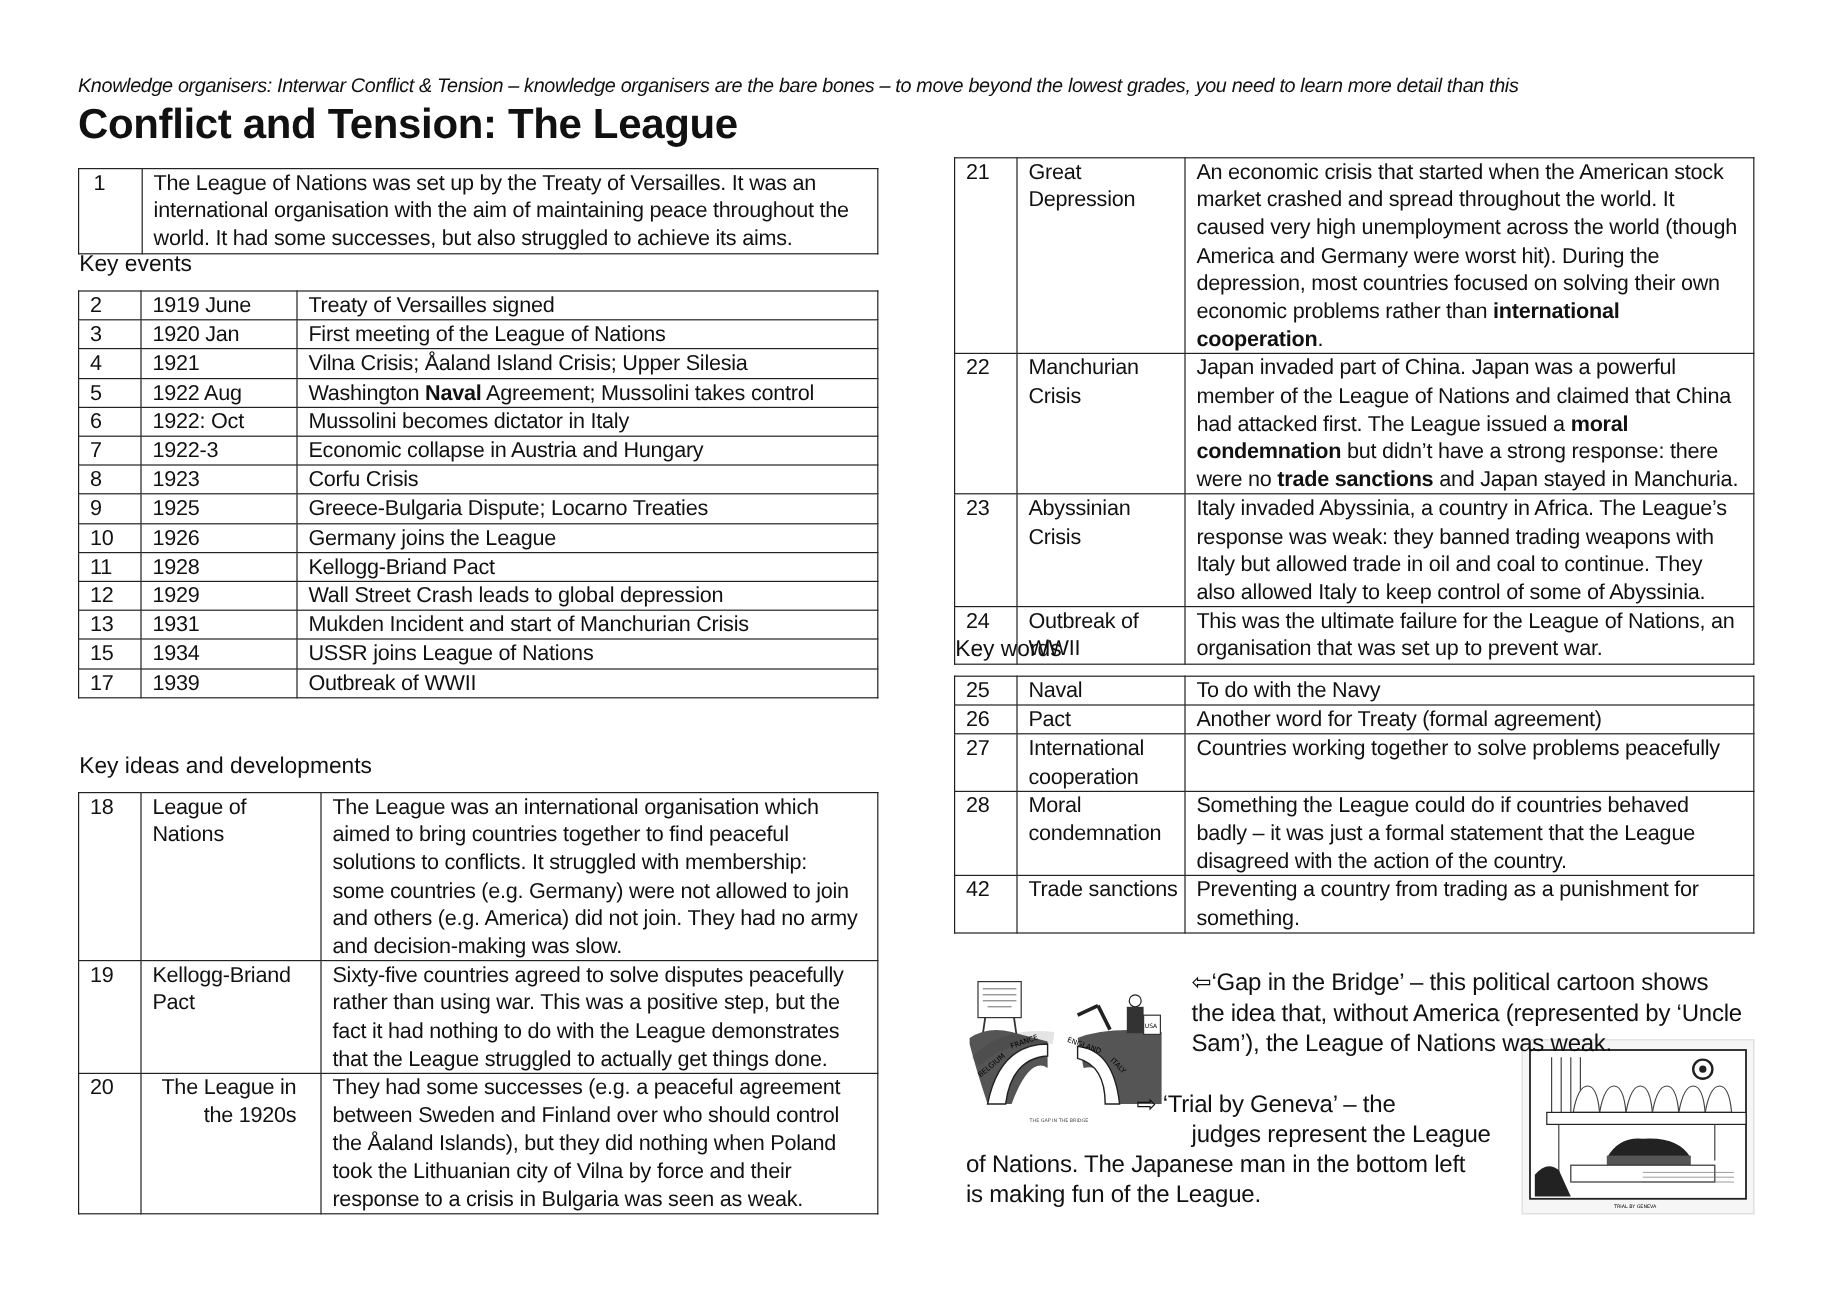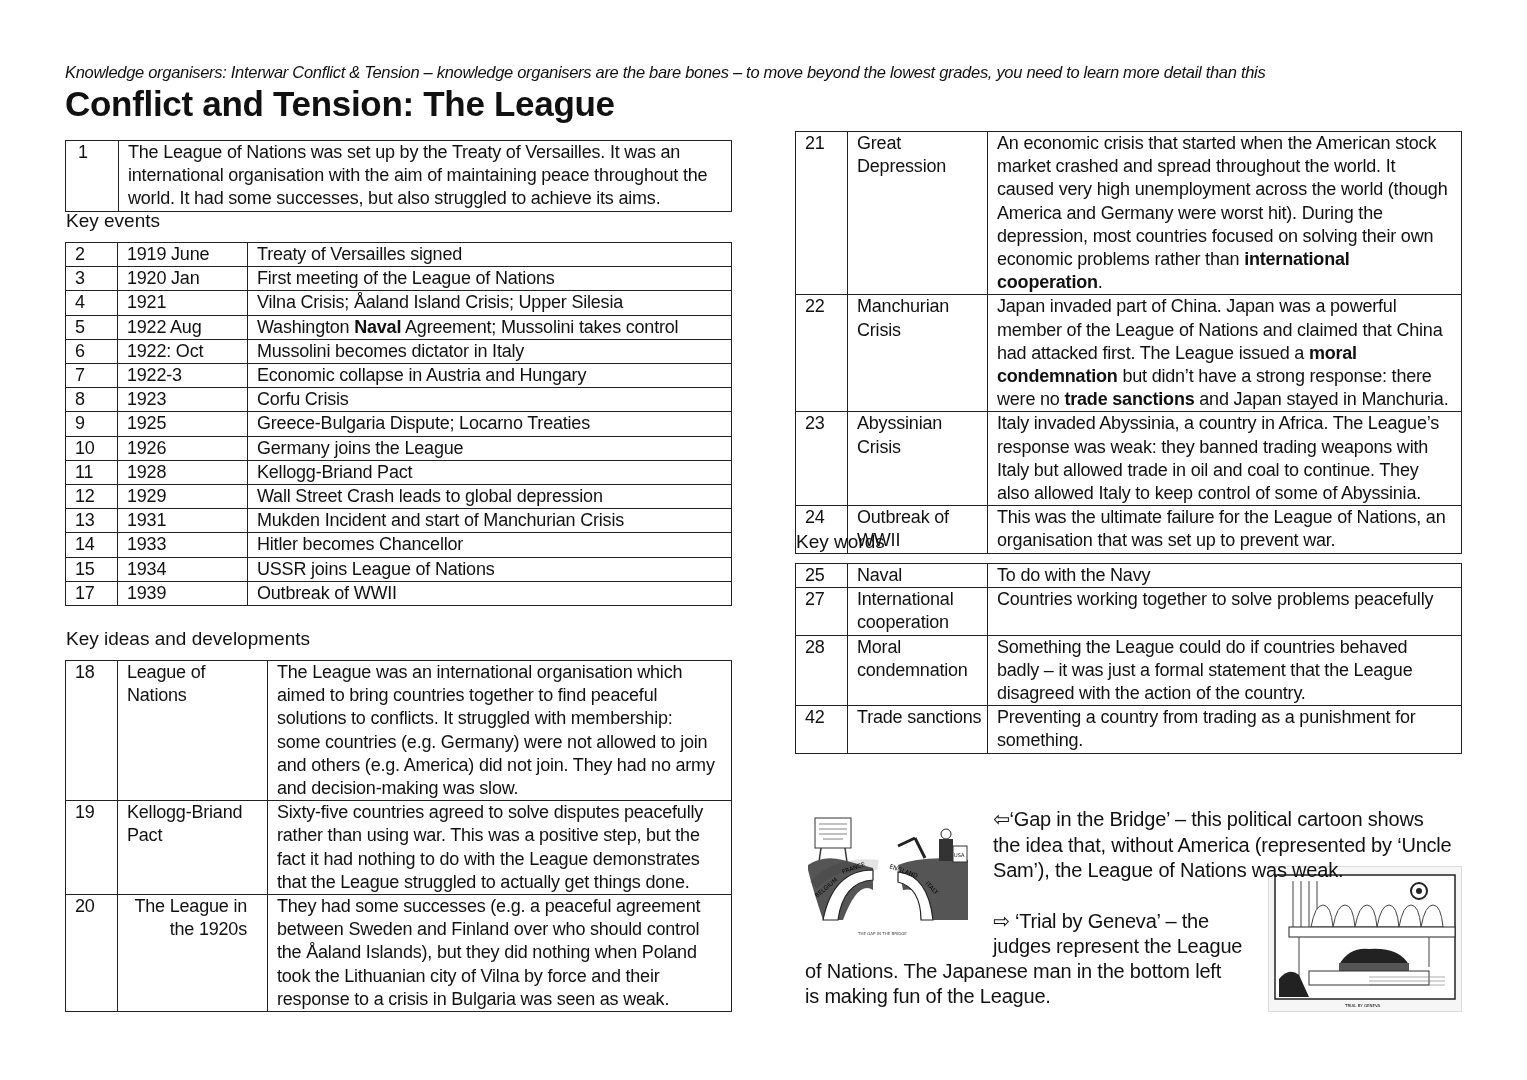--- a/index.html
+++ b/index.html
@@ -123,25 +123,20 @@
         <td class="num">12</td>
         <td class="date">1929</td>
         <td>Wall Street Crash leads to global depression</td>
       </tr>
       <tr>
         <td class="num">13</td>
         <td class="date">1931</td>
         <td>Mukden Incident and start of Manchurian Crisis</td>
       </tr>
       <tr>
-        <td class="num">14</td>
-        <td class="date">1933</td>
-        <td>Hitler becomes Chancellor</td>
-      </tr>
-      <tr>
         <td class="num">15</td>
         <td class="date">1934</td>
         <td>USSR joins League of Nations</td>
       </tr>
       <tr>
         <td class="num">17</td>
         <td class="date">1939</td>
         <td>Outbreak of WWII</td>
       </tr>
     </tbody>
@@ -195,20 +190,25 @@
   </table>
 
 <div class="section-label" style="left:796px; top:531px;">Key words</div>
 
 <table id="words">
   <tbody id="words-body">
       <tr>
         <td class="num">25</td>
         <td class="term" style="padding-right: 4px;">Naval</td>
         <td style="padding-right: 10px;">To do with the Navy</td>
+      </tr>
+      <tr>
+        <td class="num">26</td>
+        <td class="term" style="padding-right: 4px;">Pact</td>
+        <td style="padding-right: 10px;">Another word for Treaty (formal agreement)</td>
       </tr>
       <tr>
         <td class="num">27</td>
         <td class="term" style="padding-right: 4px;">International cooperation</td>
         <td style="padding-right: 10px;">Countries working together to solve problems peacefully</td>
       </tr>
       <tr>
         <td class="num">28</td>
         <td class="term" style="padding-right: 4px;">Moral condemnation</td>
         <td style="padding-right: 10px; margin-top: 48px;">Something the League could do if countries behaved badly – it was just a formal statement that the League disagreed with the action of the country.</td>
@@ -274,16 +274,16 @@
     <path d="M10 130 L10 112 Q20 100 30 108 L40 130 Z" fill="#222"></path>
     <rect x="40" y="104" width="120" height="14" fill="#fff" stroke="#333"></rect>
     <line x1="100" y1="110" x2="176" y2="110" stroke="#777" stroke-width="0.6"></line>
     <line x1="100" y1="114" x2="176" y2="114" stroke="#777" stroke-width="0.6"></line>
     <line x1="100" y1="118" x2="176" y2="118" stroke="#777" stroke-width="0.6"></line>
     <text x="76" y="140" font-size="4" font-family="DejaVu Sans, sans-serif">TRIAL BY GENEVA</text>
   </svg>
 </div>
 
 <div class="caption" style="left:993px; top:807px; width:460px;">⇦‘Gap in the Bridge’ – this political cartoon shows the idea that, without America (represented by ‘Uncle Sam’), the League of Nations was weak.</div>
-<div class="caption" style="left:993px; top:909px; white-space:nowrap;text-align:center;">⇨ ‘Trial by Geneva’ – the</div>
+<div class="caption" style="left:947px; top:909px; white-space:nowrap;text-align:center;">⇨ ‘Trial by Geneva’ – the</div>
 <div class="caption" style="left:993px; top:934px; white-space:nowrap;">judges represent the League</div>
 <div class="caption" style="left:805px; top:959px; white-space:nowrap;">of Nations.  The Japanese man in the bottom left</div>
 <div class="caption" style="left:805px; top:984px; white-space:nowrap;">is making fun of the League.</div>
 
 </body></html>

